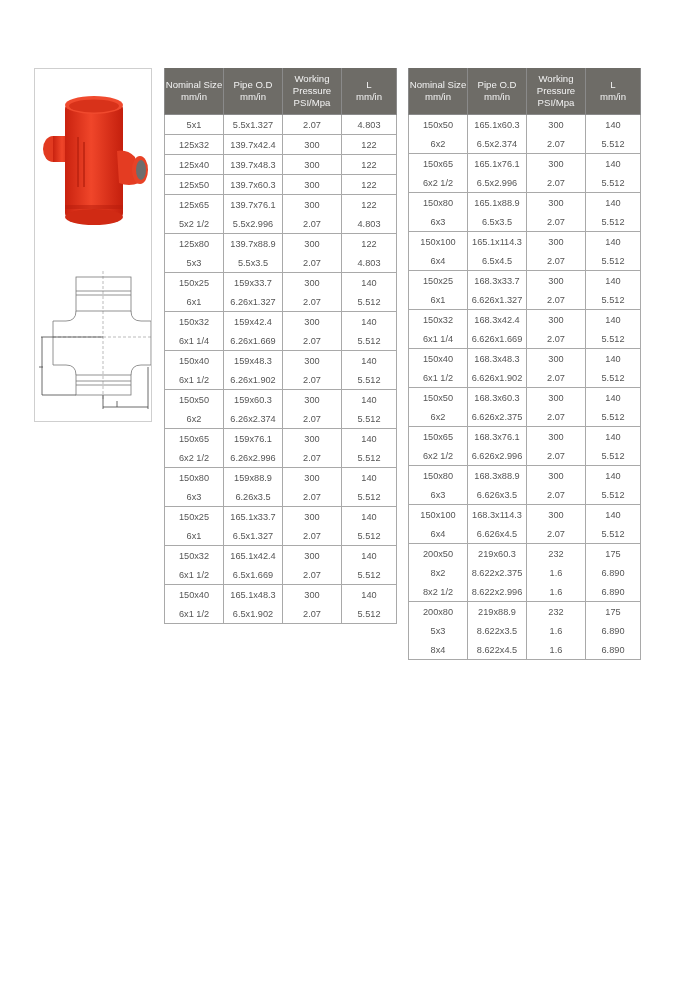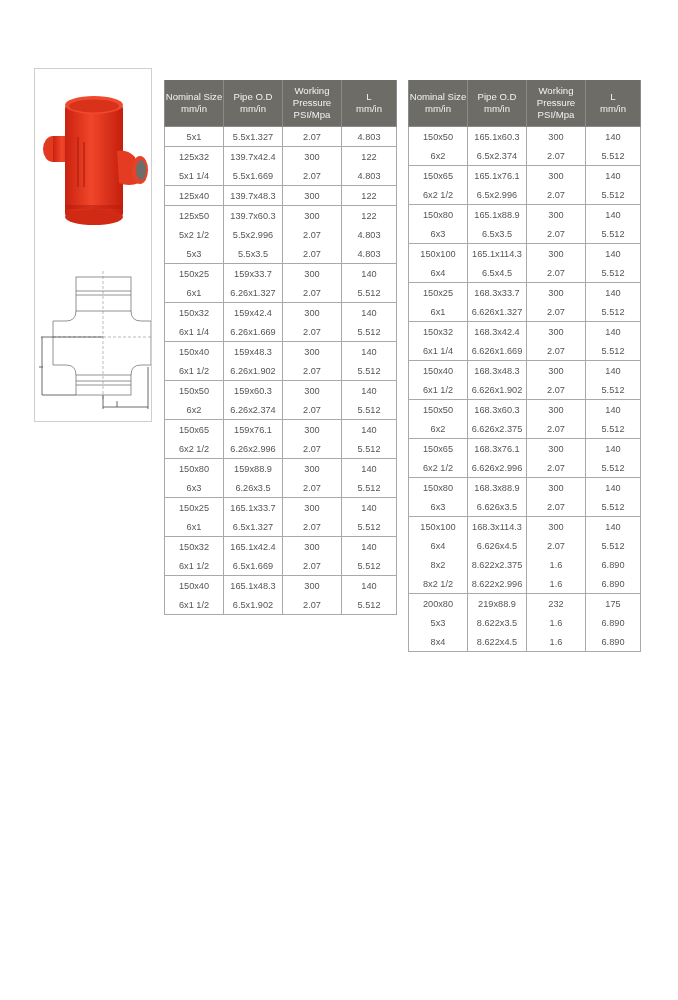--- a/index.html
+++ b/index.html
@@ -8,21 +8,21 @@
       font-family: "Liberation Sans", sans-serif; color: #555;
       overflow: hidden;
     }
     .img-panel {
       position: absolute; left: 34px; top: 68px; width: 118px; height: 354px;
       border: 1px solid #cfcfcf; background: #fff; box-sizing: border-box;
     }
     .photo { position: absolute; left: 4px; top: 18px; width: 110px; height: 150px; }
     .drawing { position: absolute; left: 2px; top: 200px; width: 114px; height: 140px; }
     table.spec {
-      position: absolute; top: 80px; border-collapse: collapse;
+      position: absolute; top: 68px; border-collapse: collapse;
       font-size: 9.2px; color: #555; table-layout: fixed;
     }
     table.spec.left { left: 164px; width: 232px; }
     table.spec.right { left: 408px; width: 233px; }
     table.spec th {
       background: #6e6c67; color: #f2f2f2; font-weight: normal;
       height: 46px; padding: 0; line-height: 12px; font-size: 9.6px;
       border: 1px solid #8a8a8a; border-top: none; text-align: center;
       vertical-align: middle;
     }
@@ -114,43 +114,49 @@
         <td>5.5x1.327</td>
         <td>2.07</td>
         <td>4.803</td>
       </tr>
       <tr class="r1">
         <td>125x32</td>
         <td>139.7x42.4</td>
         <td>300</td>
         <td>122</td>
       </tr>
-      <tr class="r2">
-        <td>5x1 1/4</td>
-        <td>5.5x1.669</td>
-        <td>2.07</td>
-        <td>4.803</td>
-      </tr>
       <tr class="r1">
         <td>125x40</td>
         <td>139.7x48.3</td>
         <td>300</td>
         <td>122</td>
       </tr>
       <tr class="r1">
         <td>125x50</td>
         <td>139.7x60.3</td>
         <td>300</td>
         <td>122</td>
       </tr>
+      <tr class="r1">
+        <td>125x65</td>
+        <td>139.7x76.1</td>
+        <td>300</td>
+        <td>122</td>
+      </tr>
       <tr class="r2">
         <td>5x2 1/2</td>
         <td>5.5x2.996</td>
         <td>2.07</td>
         <td>4.803</td>
+      </tr>
+      <tr class="r1">
+        <td>125x80</td>
+        <td>139.7x88.9</td>
+        <td>300</td>
+        <td>122</td>
       </tr>
       <tr class="r2">
         <td>5x3</td>
         <td>5.5x3.5</td>
         <td>2.07</td>
         <td>4.803</td>
       </tr>
       <tr class="r1">
         <td>150x25</td>
         <td>159x33.7</td>
@@ -403,20 +409,26 @@
         <td>168.3x114.3</td>
         <td>300</td>
         <td>140</td>
       </tr>
       <tr class="r2">
         <td>6x4</td>
         <td>6.626x4.5</td>
         <td>2.07</td>
         <td>5.512</td>
       </tr>
+      <tr class="r1">
+        <td>200x50</td>
+        <td>219x60.3</td>
+        <td>232</td>
+        <td>175</td>
+      </tr>
       <tr class="r2">
         <td>8x2</td>
         <td>8.622x2.375</td>
         <td>1.6</td>
         <td>6.890</td>
       </tr>
       <tr class="r2">
         <td>8x2 1/2</td>
         <td>8.622x2.996</td>
         <td>1.6</td>

